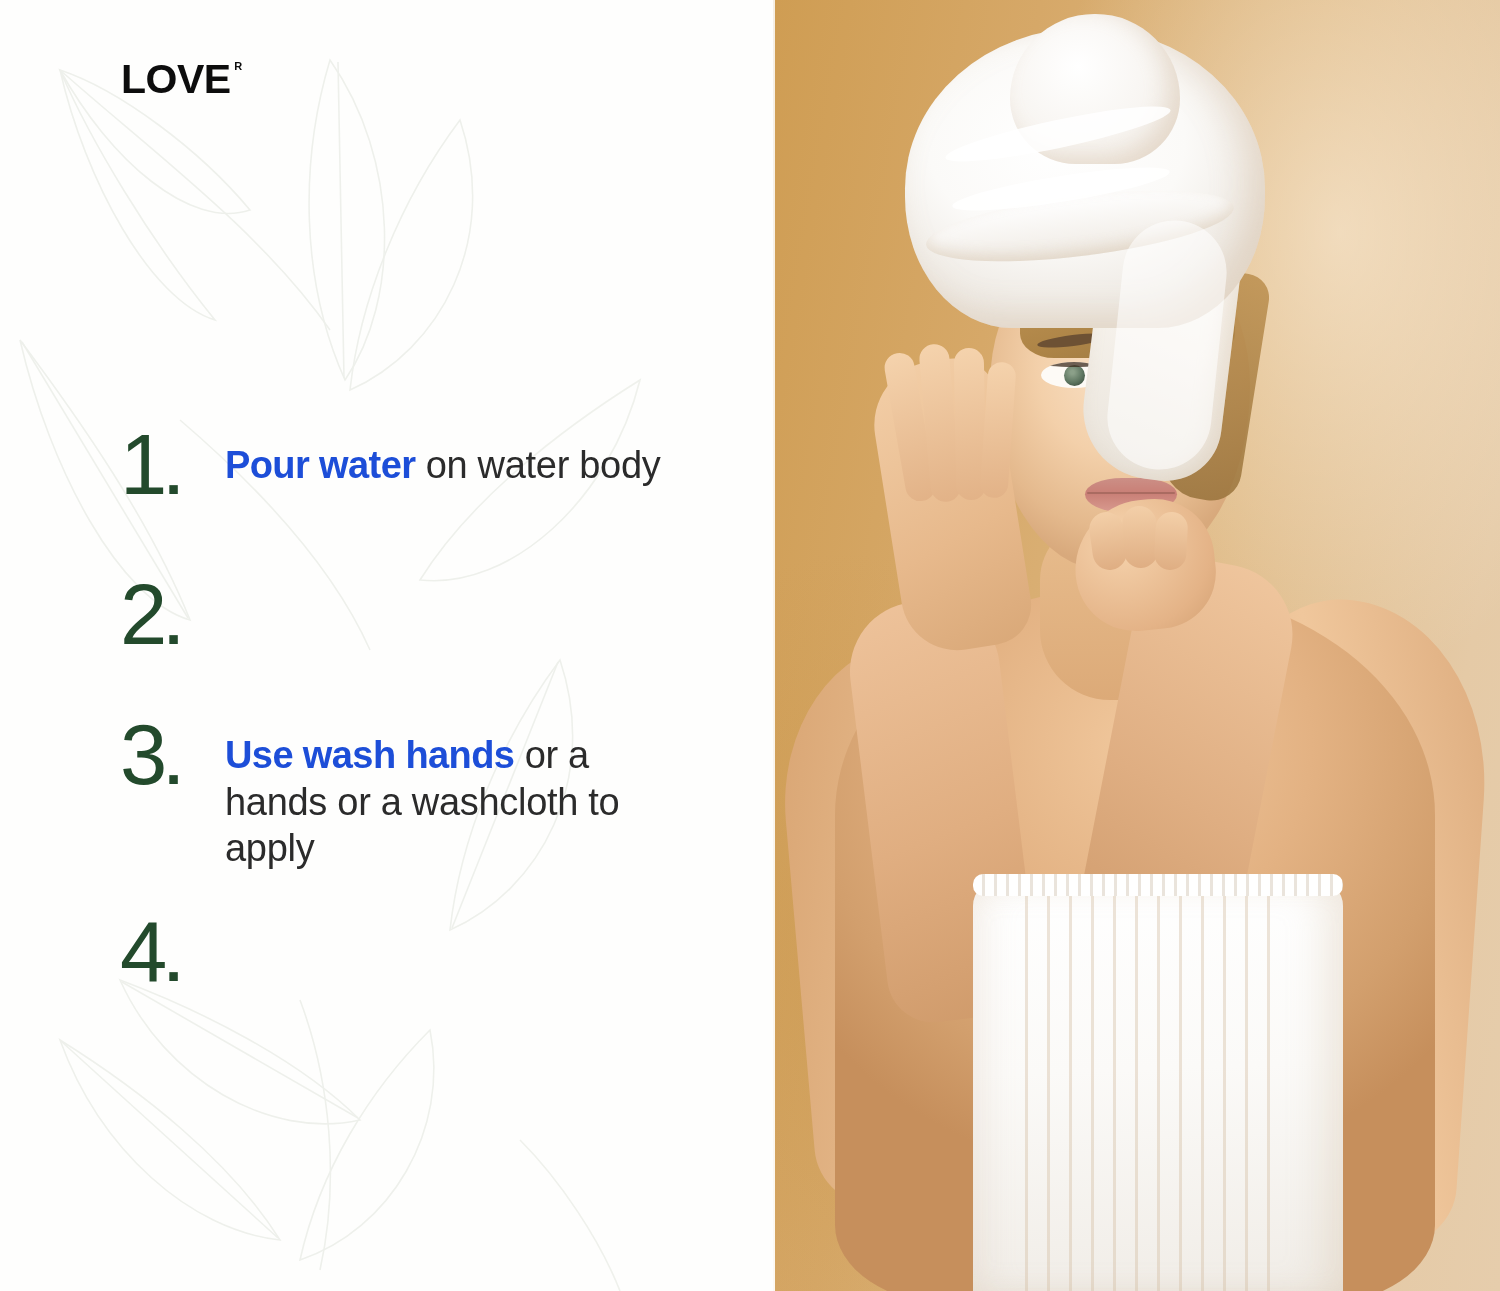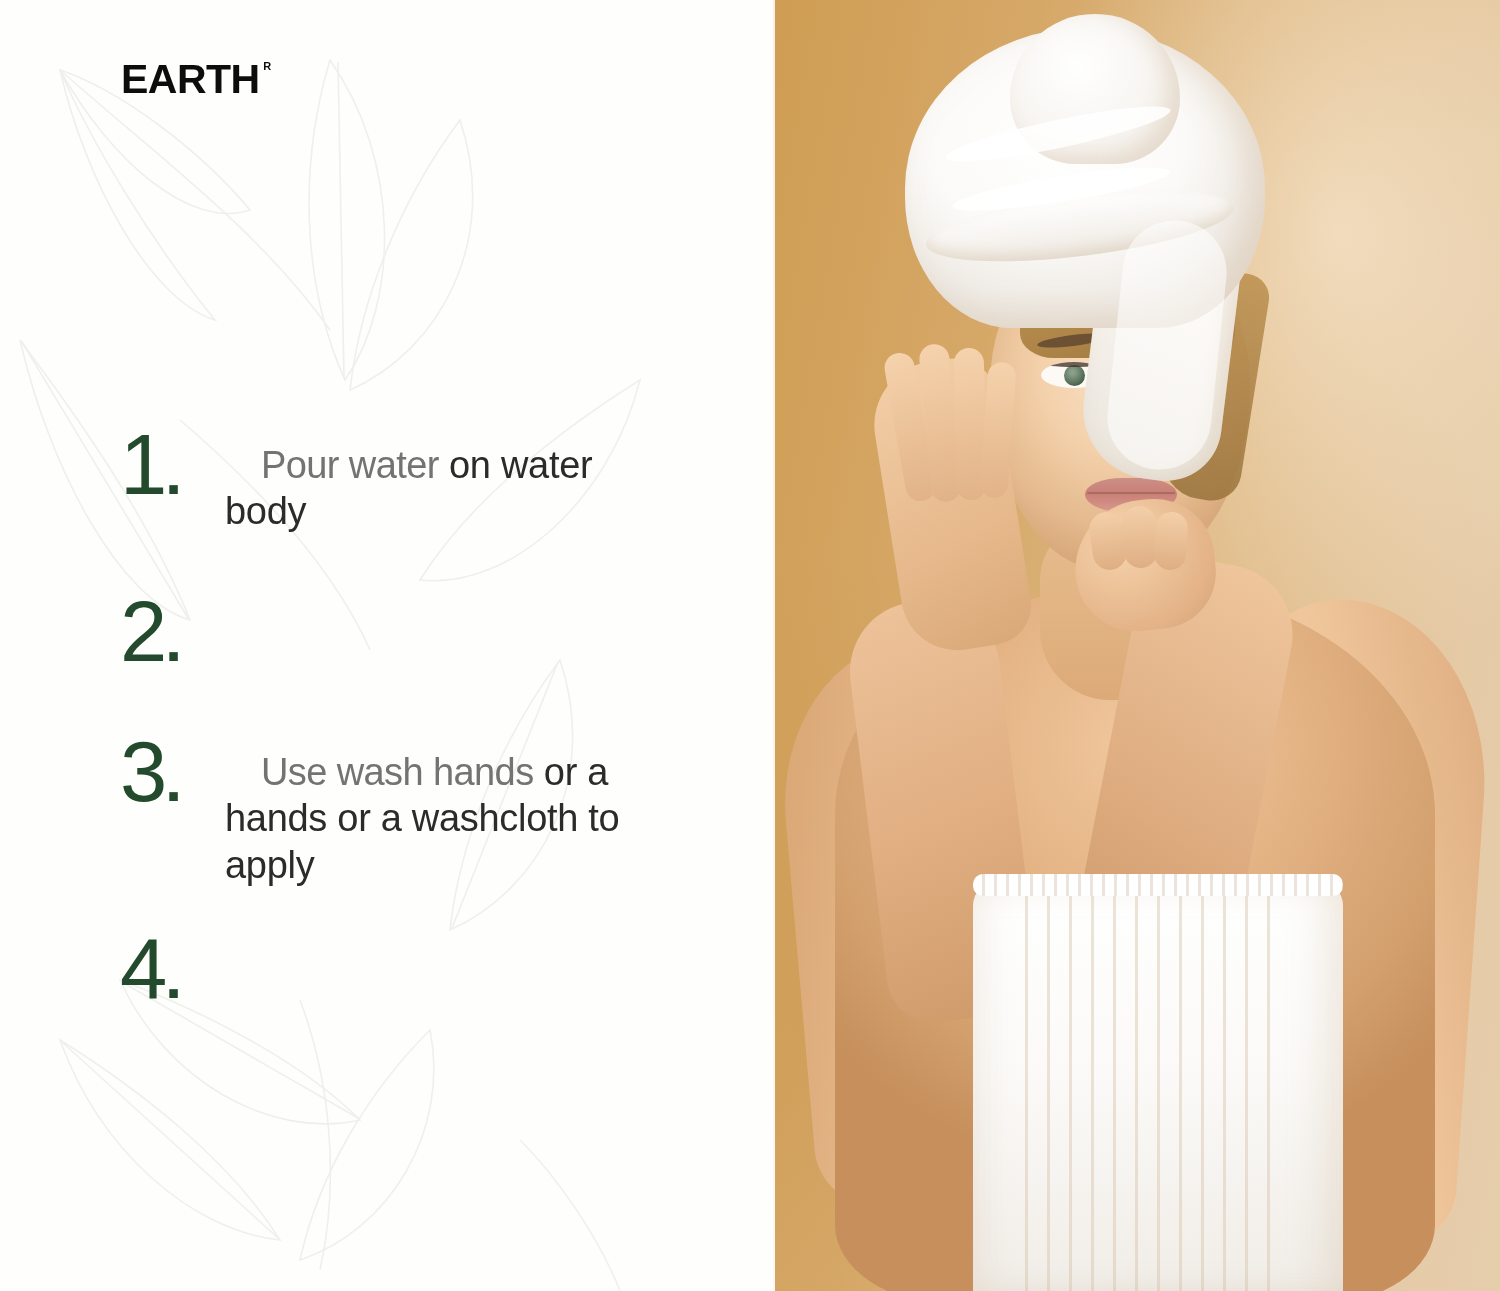--- a/index.html
+++ b/index.html
@@ -103,24 +103,23 @@
   .step-body {
     flex:1;
     font-size:38px;
     line-height:1.22;
     color:#2b2b2b;
     font-weight:300;
     letter-spacing:-0.3px;
     padding-top:2px;
   }
   .step-body b {
-    font-weight:normal;
-    color:#737373;
+    font-weight:bold;
+    color:#1d4ed8;
     letter-spacing:-0.6px;
-    margin-left:36px;
   }
 
   
   .right-panel {
     position:absolute; left:775px; top:0;
     width:725px; height:1291px;
     overflow:hidden;
     background:linear-gradient(100deg,#cf9d53 0%, #d6a868 28%, #dfba86 58%, #e5caa6 85%, #e6cdac 100%);
   }
   .bg-sheen {
@@ -363,21 +362,21 @@
         <path d="M560 660 C 500 740, 460 840, 450 930 C 540 890, 600 780, 560 660 Z"></path>
         <path d="M558 662 L 452 928"></path>
         <path d="M640 380 C 560 430, 470 500, 420 580 C 510 590, 610 500, 640 380 Z"></path>
         <path d="M180 420 C 250 480, 330 560, 370 650"></path>
         <path d="M520 1140 C 560 1180, 600 1240, 620 1291"></path>
       </g>
     </svg>
 
     <div class="logo">
       <div class="logo-love">
-        <span>EARTH</span>
+        <span>LOVE</span>
         <span class="logo-reg">R</span>
       </div>
     </div>
 
 
     <div class="steps">
 
       <div class="step step-1">
         <div class="step-num">
           <span>1</span><span class="dot">.</span>

